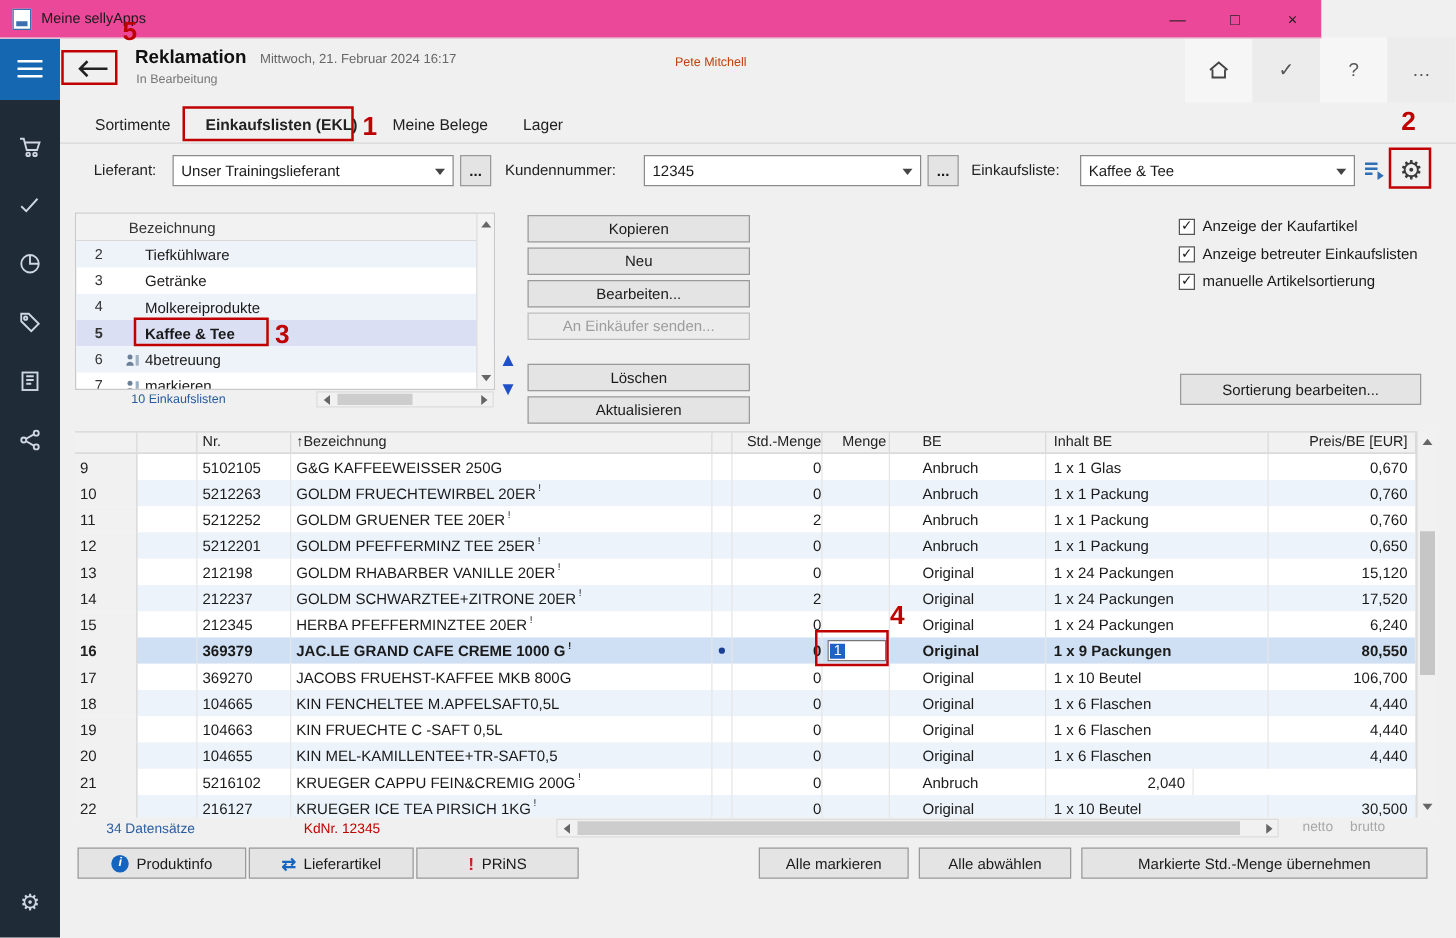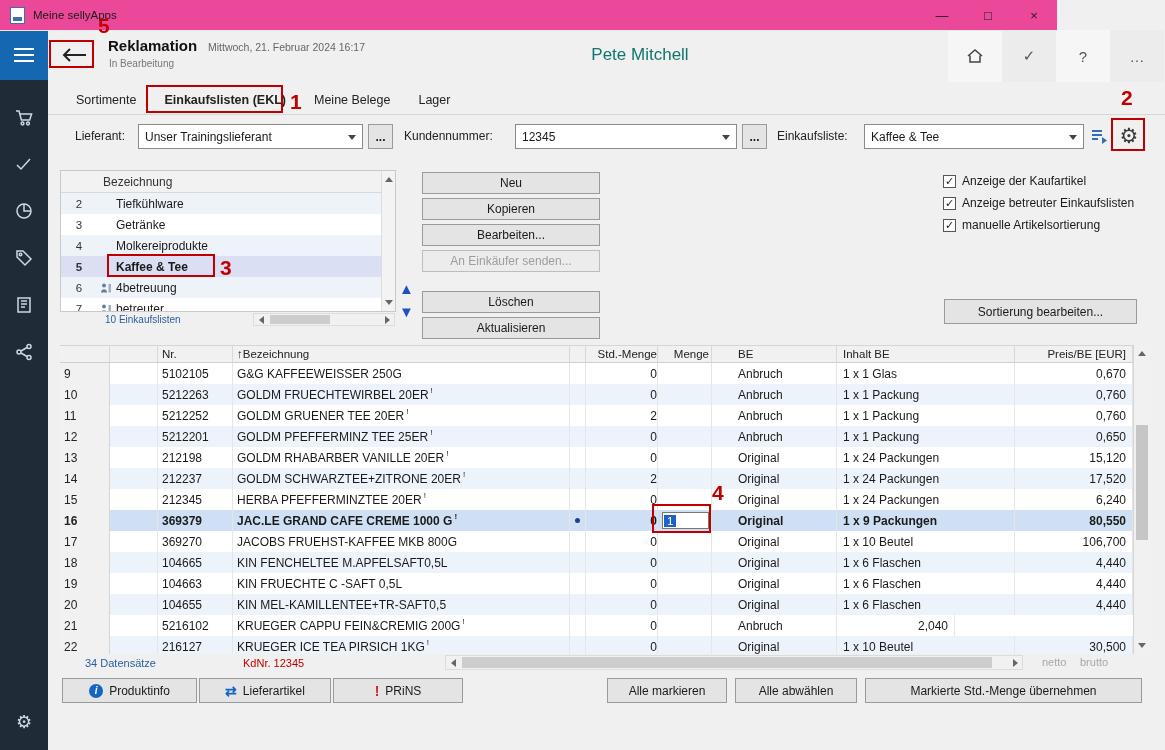--- a/index.html
+++ b/index.html
@@ -24,21 +24,21 @@
   .side-icon{width:48px;height:47px;display:flex;align-items:center;justify-content:center;color:#cfd8e2;font-size:18px}
   .side-icon svg{stroke:#cfd8e2;fill:none;stroke-width:1.5}
   .side-gear{position:absolute;left:0;bottom:5px}
 
   
   .back-btn{position:absolute;left:56px;top:42px;width:36px;height:26px;display:flex;
             align-items:center;justify-content:center;background:#f0f0f0}
   .h-title{position:absolute;left:108px;top:37px;font-size:15px;font-weight:bold;color:#111}
   .h-date{position:absolute;left:208px;top:41px;font-size:10.5px;color:#666}
   .h-status{position:absolute;left:109px;top:58px;font-size:10px;color:#777}
-  .h-user{position:absolute;left:540px;top:45px;width:200px;text-align:center;font-size:17px;color:#0f766e}
+  .h-user{position:absolute;left:540px;top:45px;width:200px;text-align:left;font-size:10px;color:#c2410c}
   .h-icons{position:absolute;left:948px;top:30px;height:52px;display:flex}
   .h-icon{width:54px;height:52px;display:flex;align-items:center;justify-content:center;color:#555;font-size:15px}
   .h-icon:nth-child(odd){background:#f6f6f6}
   .h-icon:nth-child(even){background:#ececec}
 
   
   .tab-bar{position:absolute;left:62px;top:87px;display:flex;height:26px;align-items:center}
   .tab{padding:0 14px;font-size:12.5px;color:#222}
   .tab.active{font-weight:bold}
   .tab-sep{position:absolute;left:48px;top:114px;width:1117px;height:1px;background:#d8d8d8}
@@ -301,21 +301,21 @@
       </div>
       <div class="plrow">
         <span class="plnum">7</span>
         <span class="plic">
           <svg width="12" height="12">
             <circle cx="4" cy="3.5" r="2" fill="#6b7f95"></circle>
             <path d="M1 10.5c0-2.2 1.5-3.2 3-3.2s3 1 3 3.2z" fill="#6b7f95"></path>
             <rect x="8.5" y="2" width="2.5" height="8.5" fill="#9fb0c0"></rect>
           </svg>
         </span>
-        <span class="pllabel">betreuter</span>
+        <span class="pllabel">markieren</span>
       </div>
     </div>
   <div class="pl-vsb">
     <div class="arr-up"></div>
     <div class="arr-down"></div>
   </div>
 </div>
 <div class="plfooter">
   <span class="plcount">10 Einkaufslisten</span>
   <div class="sb-h" style="left:193px;top:1px;width:142px;height:13px">
@@ -325,22 +325,22 @@
     <div class="sb-track">
         <div class="sb-thumb" style="left:2px;width:60px"></div>
       </div>
     <div class="sb-btn">
         <div class="arr-right"></div>
       </div>
   </div>
 </div>
 
 <div class="actions">
+    <div class="abtn">Kopieren</div>
     <div class="abtn">Neu</div>
-    <div class="abtn">Kopieren</div>
     <div class="abtn">Bearbeiten...</div>
     <div class="abtn disabled">An Einkäufer senden...</div>
     <div class="abtn gap">Löschen</div>
     <div class="abtn">Aktualisieren</div>
   </div>
 <div class="tri" style="top:281px">▲</div>
 <div class="tri" style="top:304px">▼</div>
 
 <div class="opts">
     <div class="opt">

